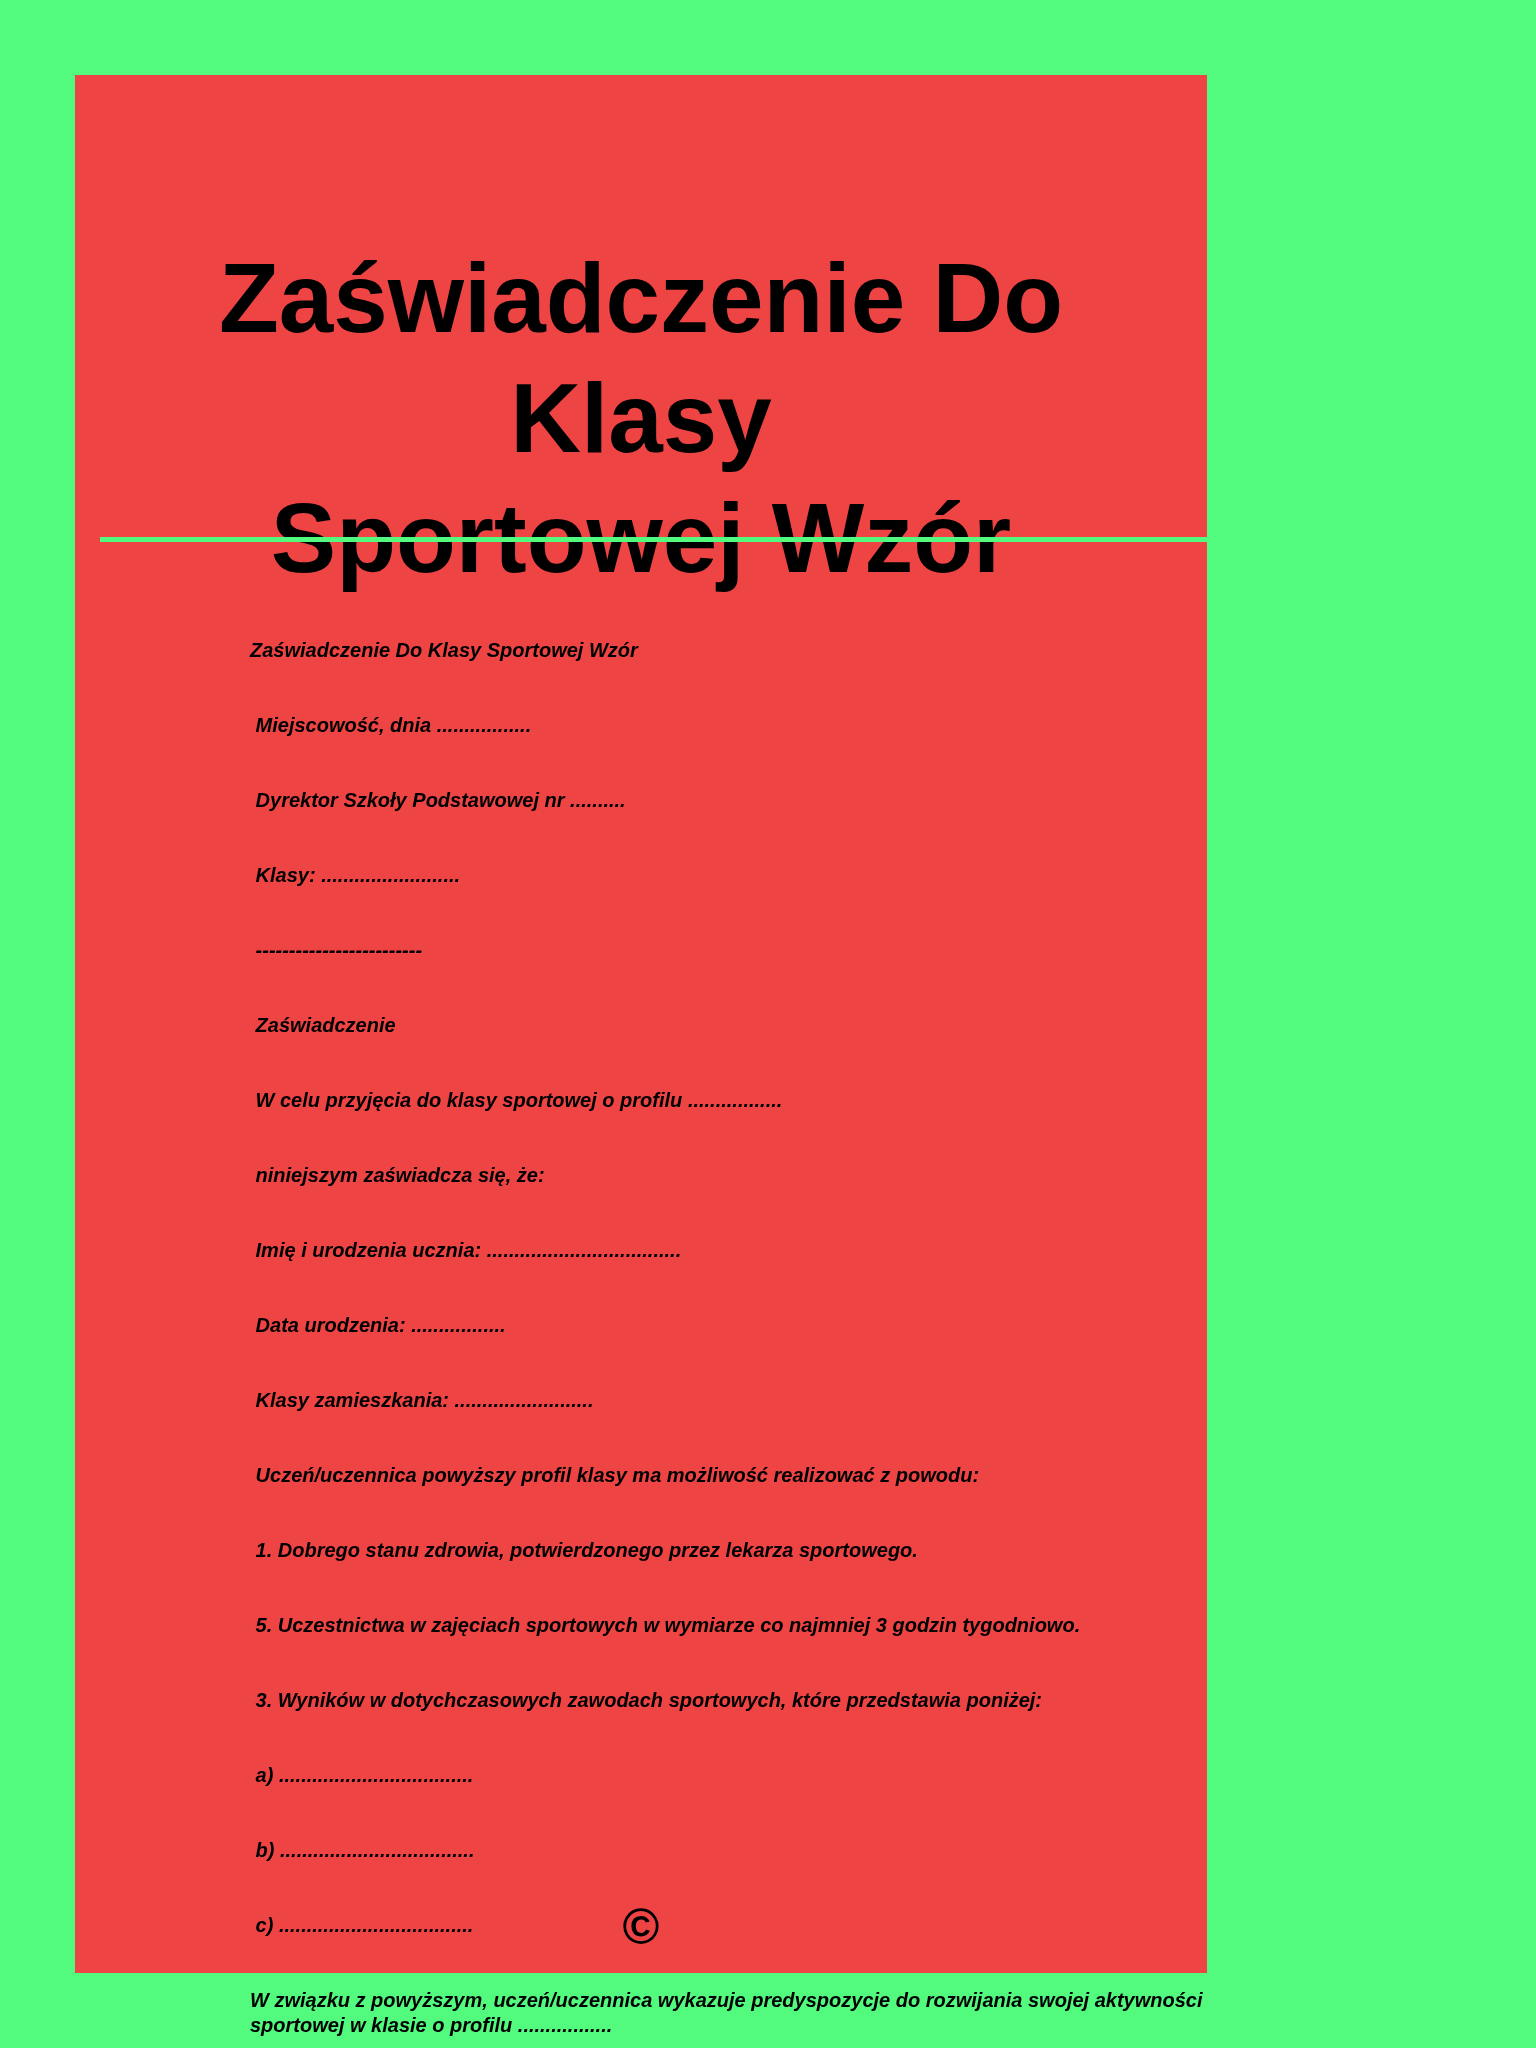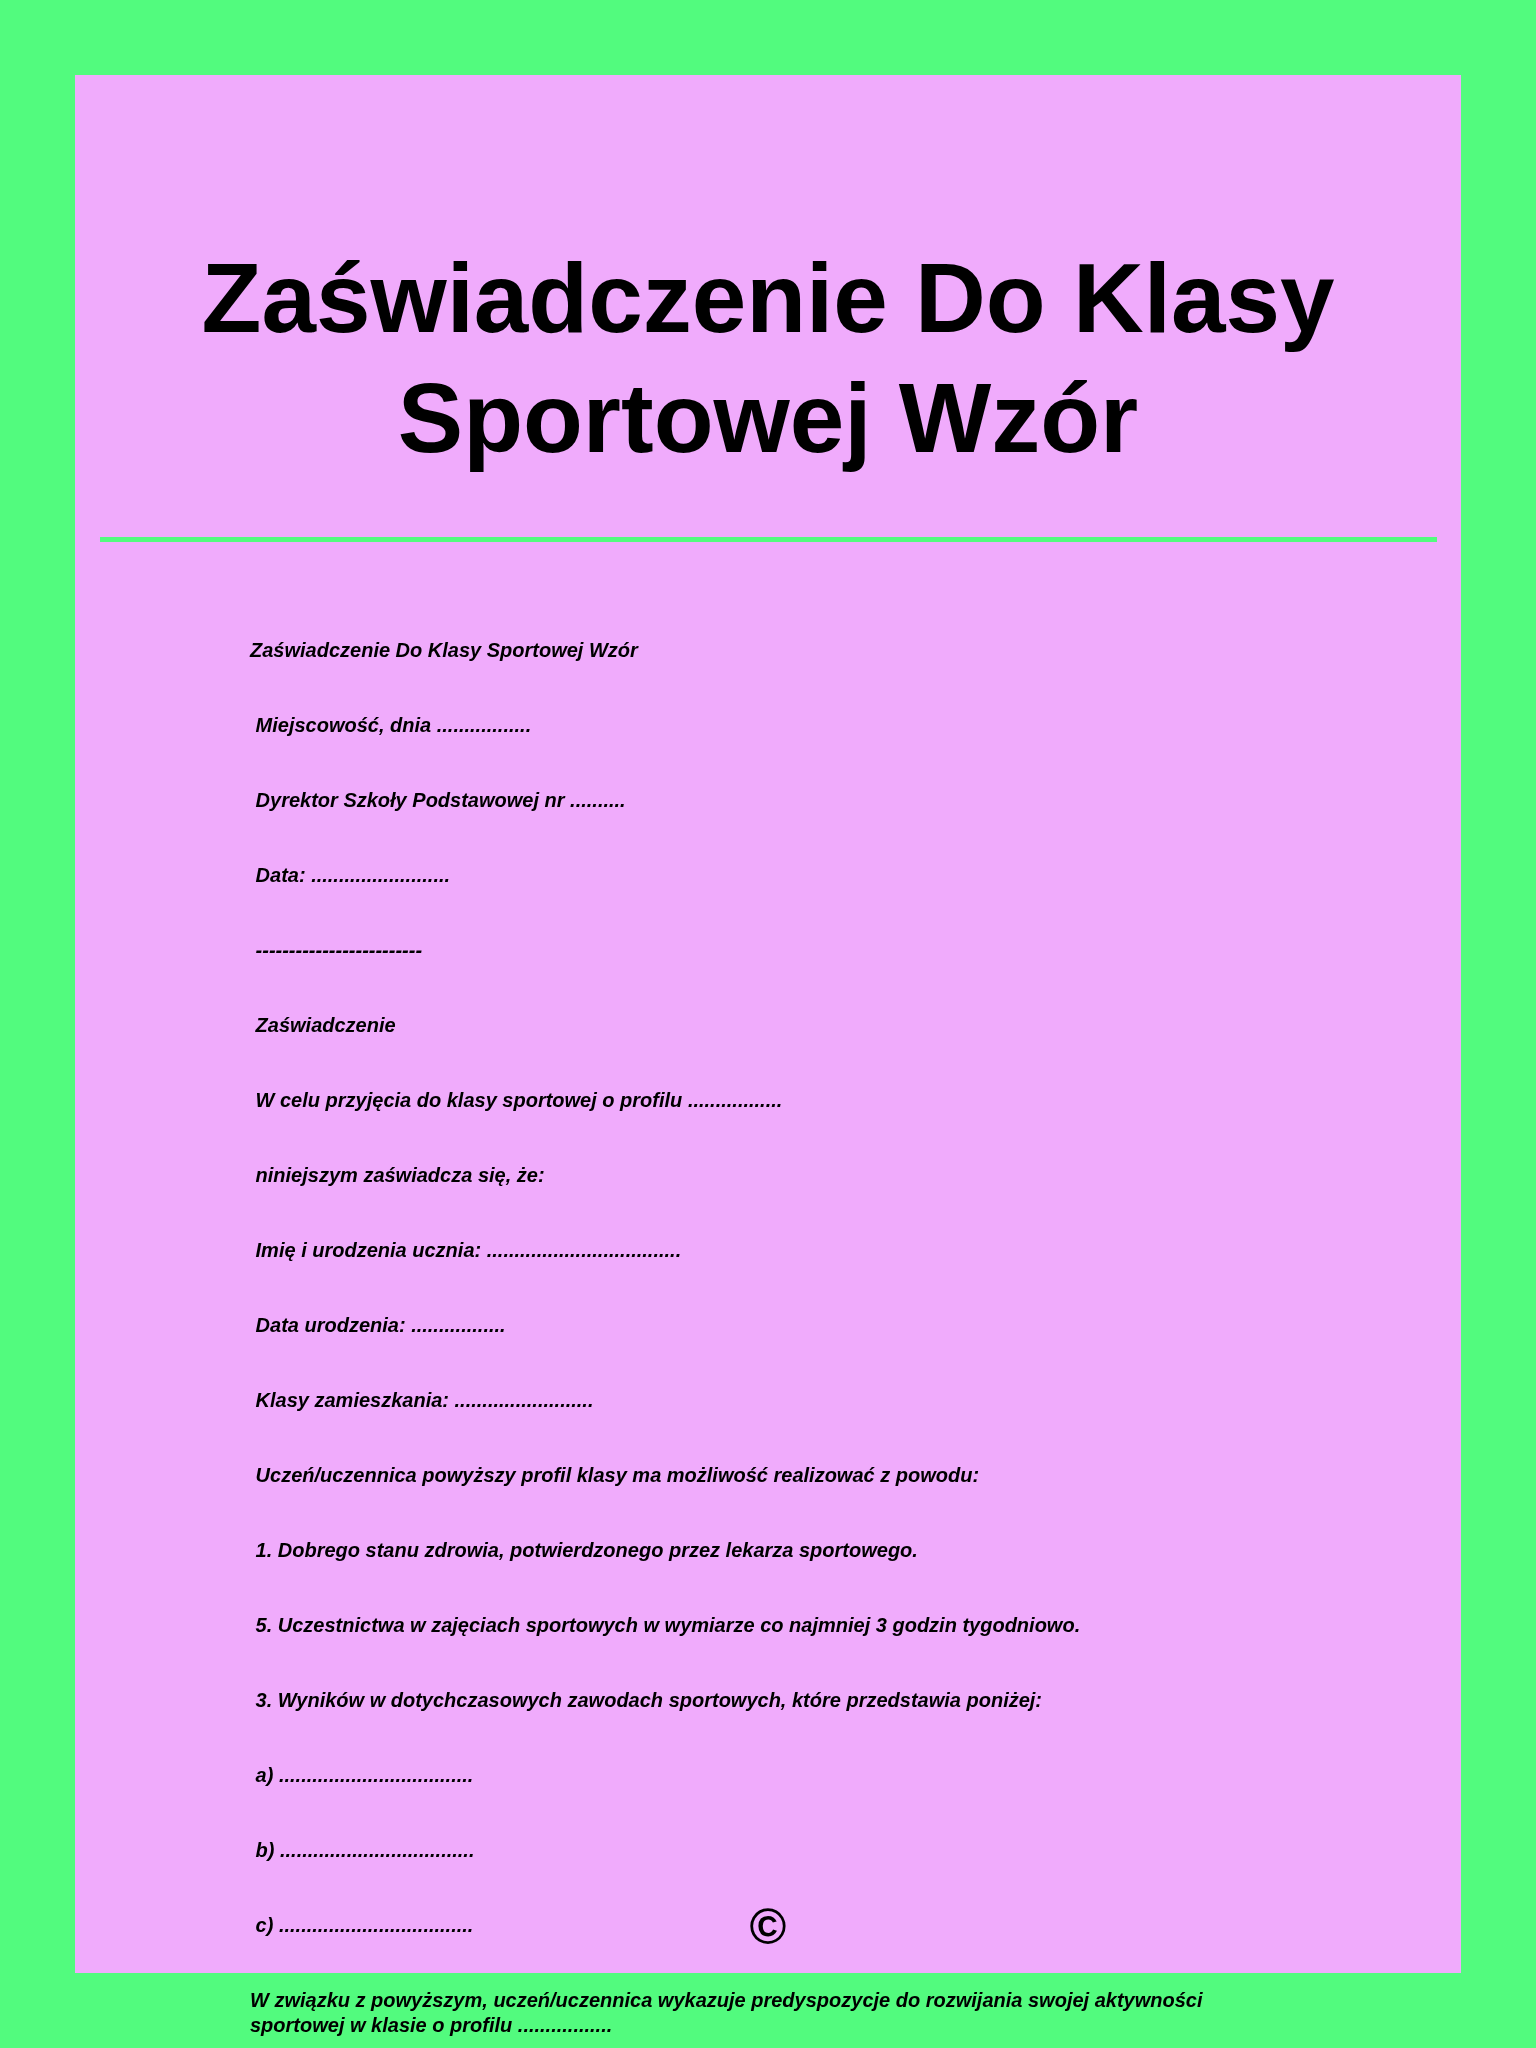--- a/index.html
+++ b/index.html
@@ -7,22 +7,22 @@
       width: 1536px; height: 2048px;
       background: #52fb7e;
       position: relative;
       overflow: hidden;
       font-family: "Liberation Sans", sans-serif;
       color: #000;
     }
     .card {
       position: absolute;
       left: 75px; top: 75px;
-      width: 1386px; height: 1898px;
-      background: #f0abfc;
+      width: 1132px; height: 1898px;
+      background: #ef4444;
     }
     .title {
       position: absolute;
       left: 0; right: 0;
       top: 163px;
       margin: 0;
       text-align: center;
       font-weight: bold;
       font-size: 98px;
       line-height: 120px;
@@ -61,21 +61,21 @@
   <h1 class="title">
     <span>Zaświadczenie Do Klasy</span><br>
     <span>Sportowej Wzór</span>
   </h1>
   <div class="rule"></div>
 
   <div class="body-text">
     <span class="body-line">Zaświadczenie Do Klasy Sportowej Wzór</span>
     <span class="body-line"> Miejscowość, dnia .................</span>
     <span class="body-line"> Dyrektor Szkoły Podstawowej nr ..........</span>
-    <span class="body-line"> Data: .........................</span>
+    <span class="body-line"> Klasy: .........................</span>
     <span class="body-line"> -------------------------</span>
     <span class="body-line"> Zaświadczenie</span>
     <span class="body-line"> W celu przyjęcia do klasy sportowej o profilu .................</span>
     <span class="body-line"> niniejszym zaświadcza się, że:</span>
     <span class="body-line"> Imię i urodzenia ucznia: ...................................</span>
     <span class="body-line"> Data urodzenia: .................</span>
     <span class="body-line"> Klasy zamieszkania: .........................</span>
     <span class="body-line"> Uczeń/uczennica powyższy profil klasy ma możliwość realizować z powodu:</span>
     <span class="body-line"> 1. Dobrego stanu zdrowia, potwierdzonego przez lekarza sportowego.</span>
     <span class="body-line"> 5. Uczestnictwa w zajęciach sportowych w wymiarze co najmniej 3 godzin tygodniowo.</span>

